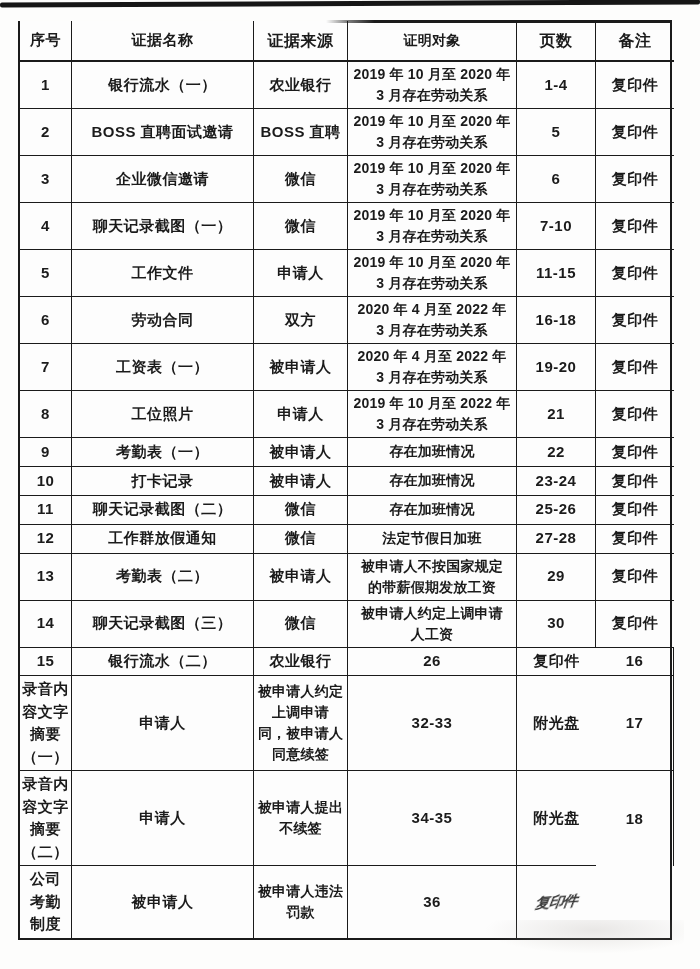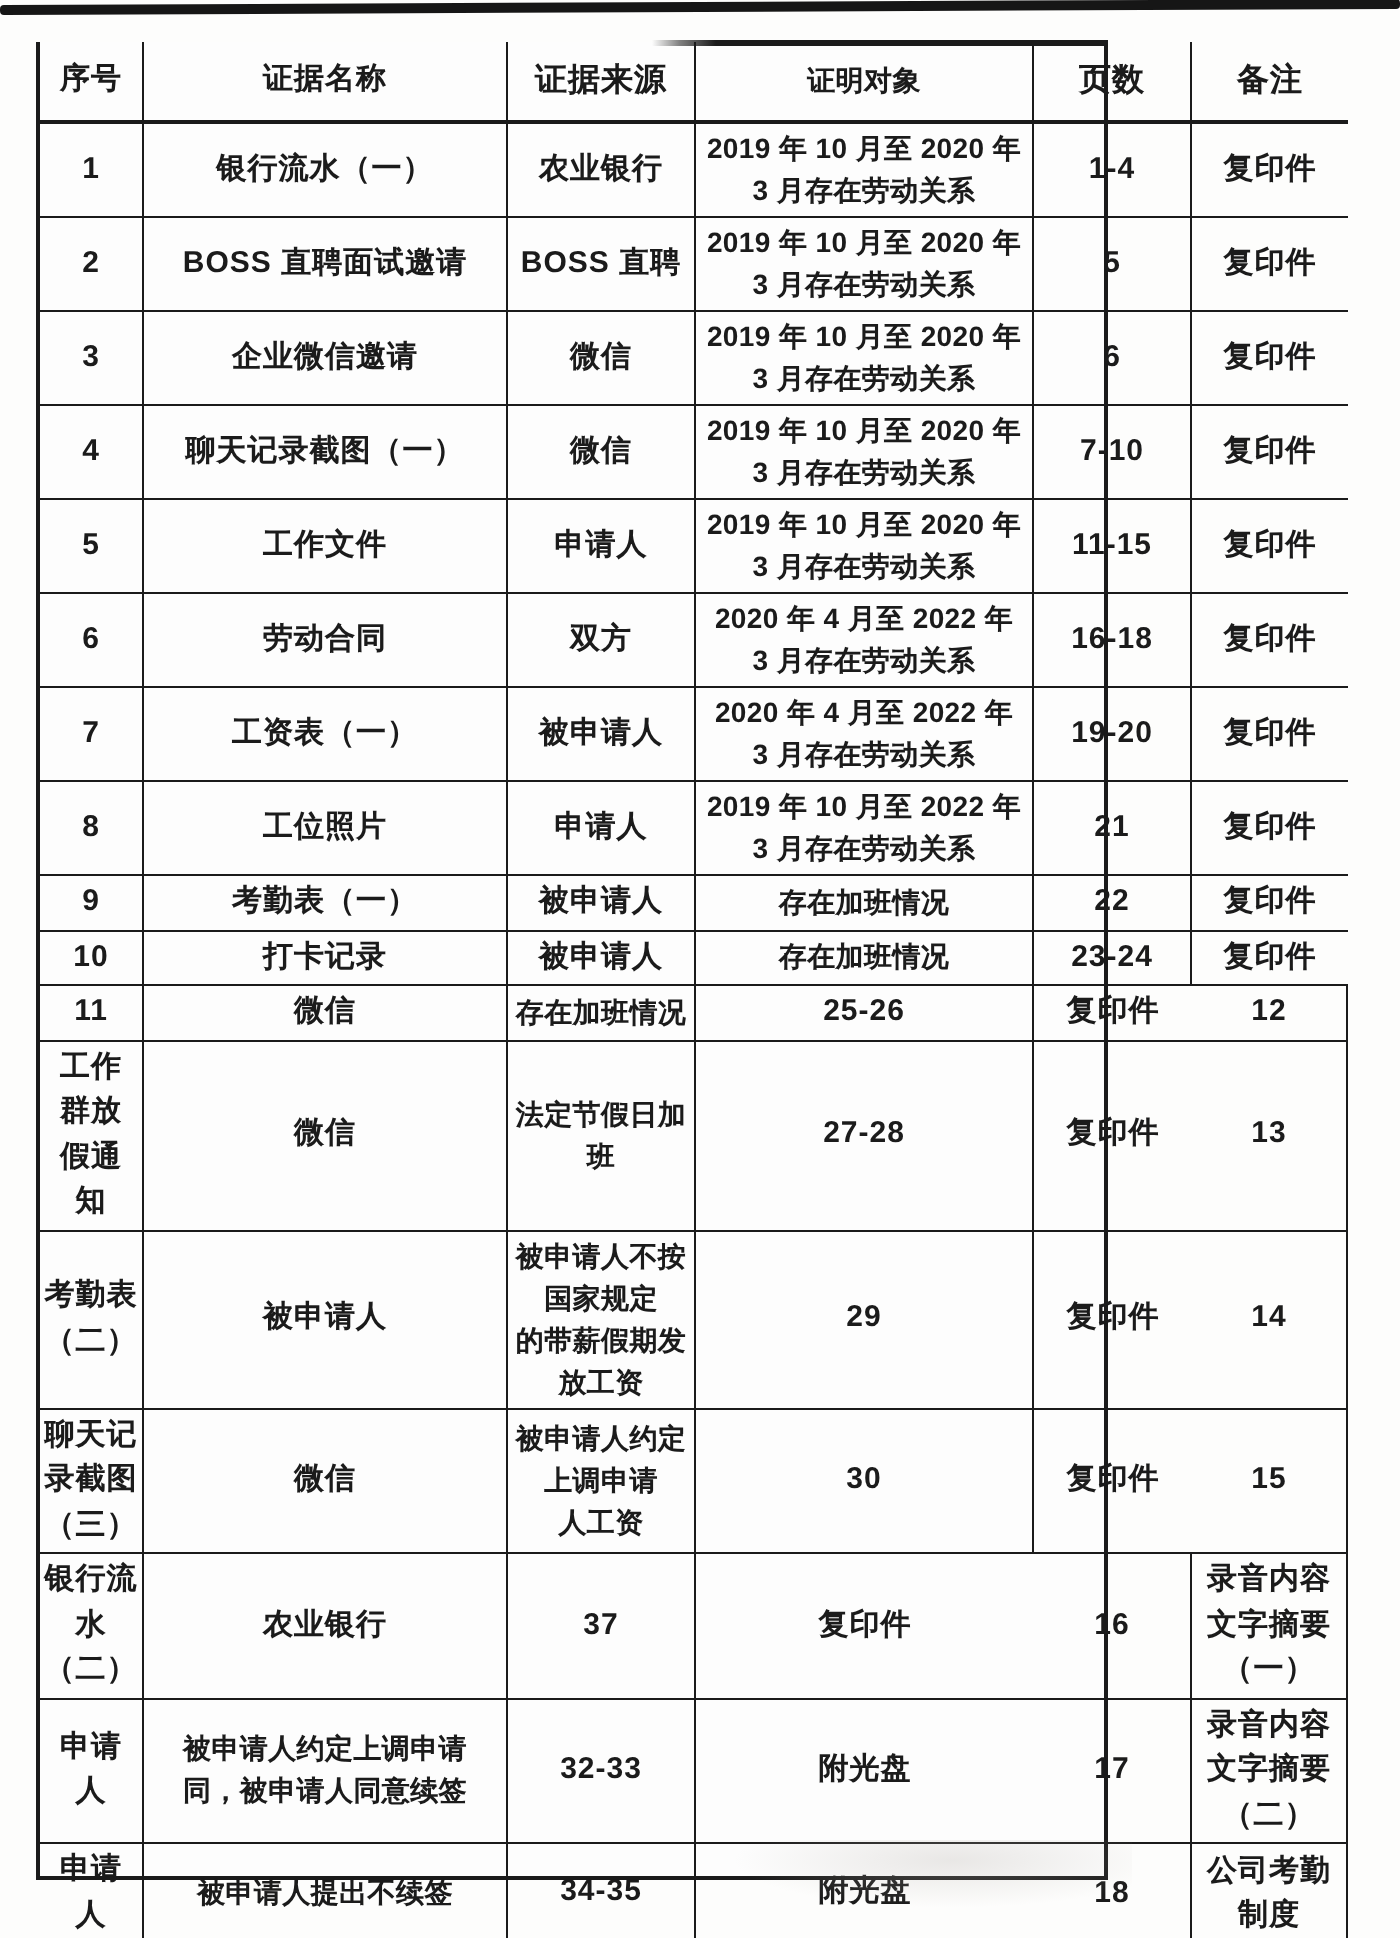--- a/index.html
+++ b/index.html
@@ -10,21 +10,21 @@
     color:#1b1b1b;
   }
   
   .top-line{
     position:absolute;top:1px;left:0;width:100%;height:5px;
     background:#161616;border-radius:2px;
     transform:rotate(-0.25deg);
   }
   
   .table-wrap{
-    position:absolute;left:18px;top:21px;width:536px;height:919px;
+    position:absolute;left:18px;top:21px;width:654px;height:919px;
     display:grid;
     grid-template-columns:52px 182px 94px 169px 79px 78px;
     grid-template-rows:41px repeat(18,1fr);
     border-left:2.2px solid #1b1b1b;
     border-right:2.2px solid #1b1b1b;
     border-bottom:2.4px solid #1b1b1b;
     box-sizing:border-box;
     background:#fdfdfd;
   }
   
@@ -143,20 +143,21 @@
     <div class="cell c-proof">存在加班情况</div>
     <div class="cell c-pages">22</div>
     <div class="cell c-note last-col">复印件</div>
     <div class="cell c-no">10</div>
     <div class="cell c-name">打卡记录</div>
     <div class="cell c-source">被申请人</div>
     <div class="cell c-proof">存在加班情况</div>
     <div class="cell c-pages">23-24</div>
     <div class="cell c-note last-col">复印件</div>
     <div class="cell c-no">11</div>
+    <div class="cell c-name">聊天记录截图（二）</div>
     <div class="cell c-source">微信</div>
     <div class="cell c-proof">存在加班情况</div>
     <div class="cell c-pages">25-26</div>
     <div class="cell c-note last-col">复印件</div>
     <div class="cell c-no">12</div>
     <div class="cell c-name">工作群放假通知</div>
     <div class="cell c-source">微信</div>
     <div class="cell c-proof">法定节假日加班</div>
     <div class="cell c-pages">27-28</div>
     <div class="cell c-note last-col">复印件</div>
@@ -170,21 +171,21 @@
     <div class="cell c-no">14</div>
     <div class="cell c-name">聊天记录截图（三）</div>
     <div class="cell c-source">微信</div>
     <div class="cell c-proof">被申请人约定上调申请
 人工资</div>
     <div class="cell c-pages">30</div>
     <div class="cell c-note last-col">复印件</div>
     <div class="cell c-no">15</div>
     <div class="cell c-name">银行流水（二）</div>
     <div class="cell c-source">农业银行</div>
-    <div class="cell c-pages">37</div>
+    <div class="cell c-pages">26</div>
     <div class="cell c-note last-col">复印件</div>
     <div class="cell c-no">16</div>
     <div class="cell c-name">录音内容文字摘要（一）</div>
     <div class="cell c-source">申请人</div>
     <div class="cell c-proof">被申请人约定上调申请
 同，被申请人同意续签</div>
     <div class="cell c-pages">32-33</div>
     <div class="cell c-note last-col">附光盘</div>
     <div class="cell c-no">17</div>
     <div class="cell c-name">录音内容文字摘要（二）</div>

